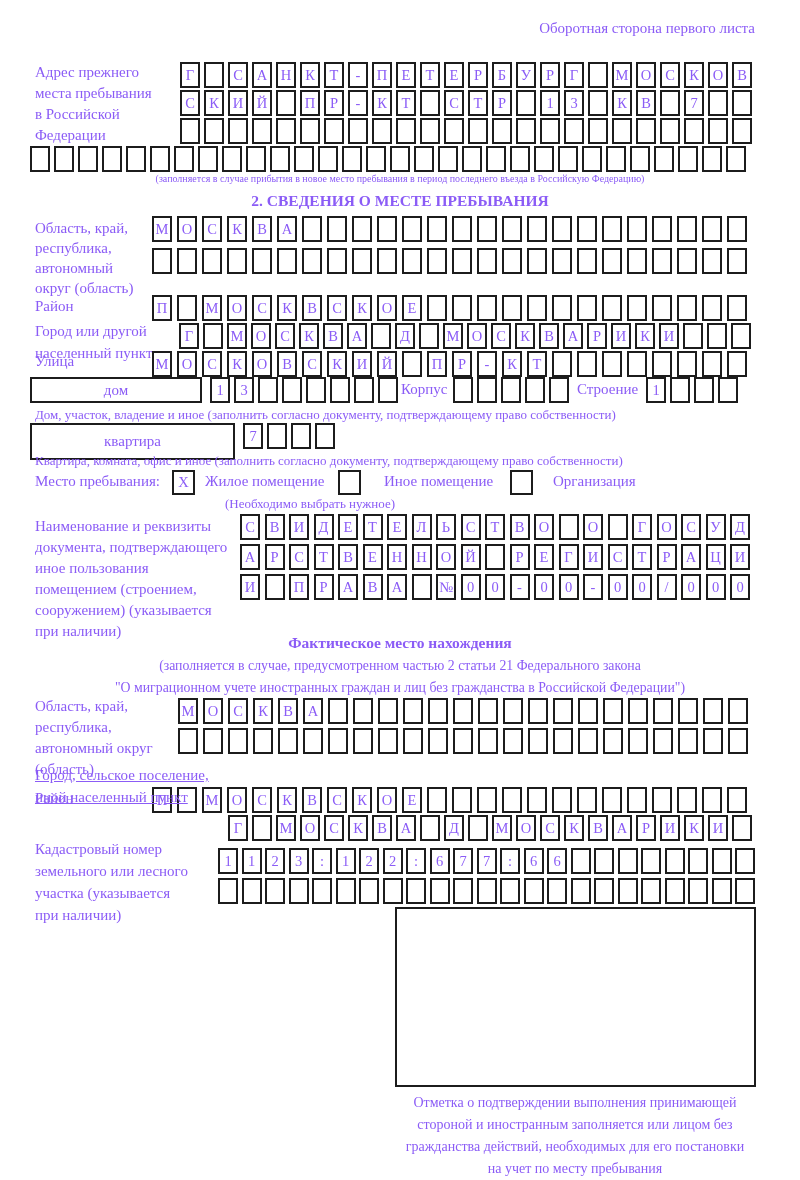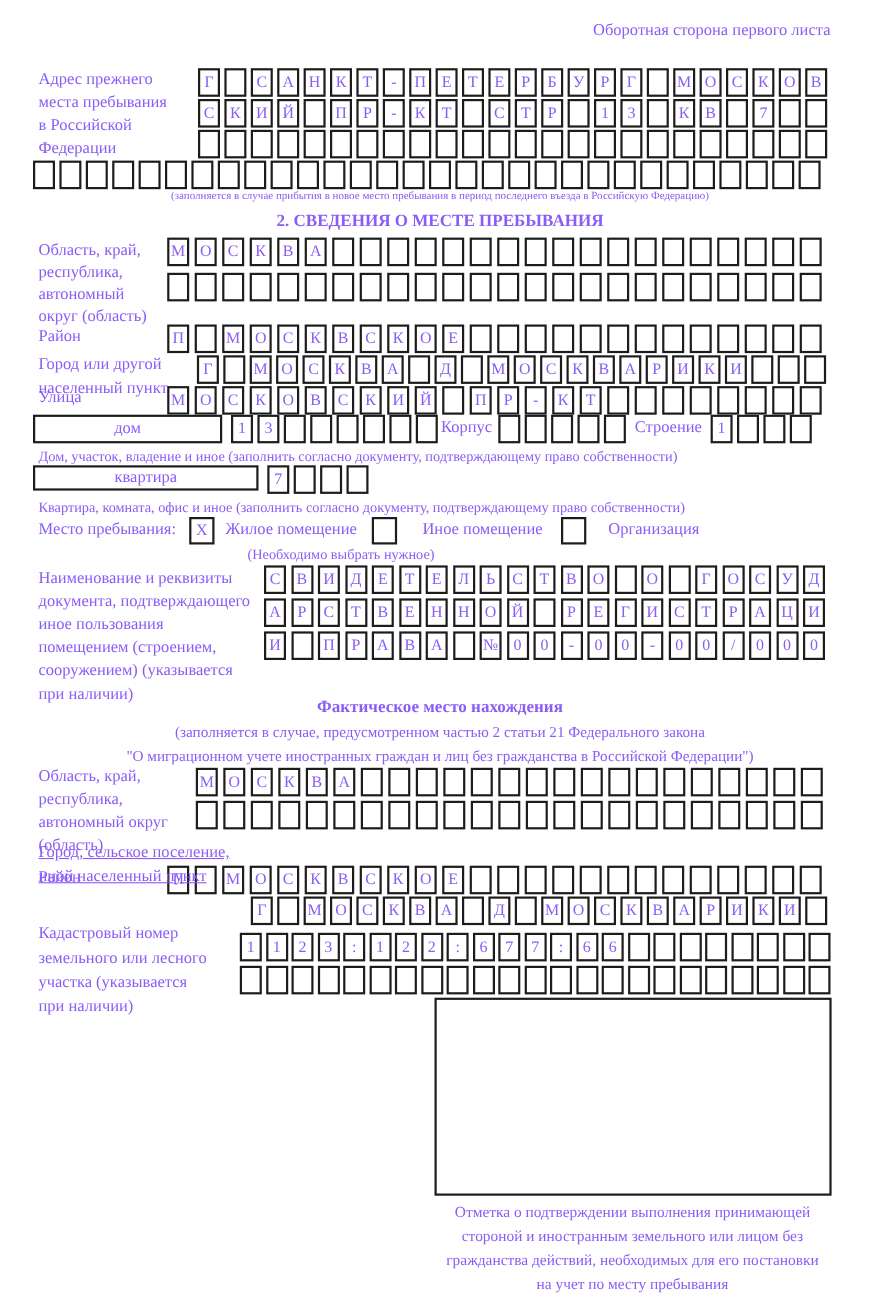--- a/index.html
+++ b/index.html
@@ -324,21 +324,21 @@
     </div>
   <div class="inline-lbl" style="left:577px;top:381px;">Строение</div>
   <div class="cellrow g4" style="left:646px;top:377px;">
       <span class="cell">1</span>
       <span class="cell"></span>
       <span class="cell"></span>
       <span class="cell"></span>
     </div>
   <div class="note" style="left:35px;top:407px;">Дом, участок, владение и иное (заполнить согласно документу, подтверждающему право собственности)</div>
 
-  <div class="labelbox" style="left:30px;top:423px;width:205px;height:23px;">квартира</div>
+  <div class="labelbox" style="left:30px;top:423px;width:205px;height:37px;">квартира</div>
   <div class="cellrow g4" style="left:243px;top:423px;">
       <span class="cell">7</span>
       <span class="cell"></span>
       <span class="cell"></span>
       <span class="cell"></span>
     </div>
   <div class="note" style="left:35px;top:453px;">Квартира, комната, офис и иное (заполнить согласно документу, подтверждающему право собственности)</div>
 
   <div class="inline-lbl" style="left:35px;top:473px;">Место пребывания:</div>
   <div class="chk" style="left:172px;top:470px;">X</div>
@@ -598,18 +598,18 @@
       <span class="cell"></span>
       <span class="cell"></span>
       <span class="cell"></span>
       <span class="cell"></span>
       <span class="cell"></span>
     </div>
 
   <div class="stamp"></div>
   <div class="stampnote">
       <div class="line">Отметка о подтверждении выполнения принимающей</div>
-      <div class="line">стороной и иностранным земельного или лицом без</div>
+      <div class="line">стороной и иностранным заполняется или лицом без</div>
       <div class="line">гражданства действий, необходимых для его постановки</div>
       <div class="line">на учет по месту пребывания</div>
     </div>
 
 </div>
 
 </body></html>

